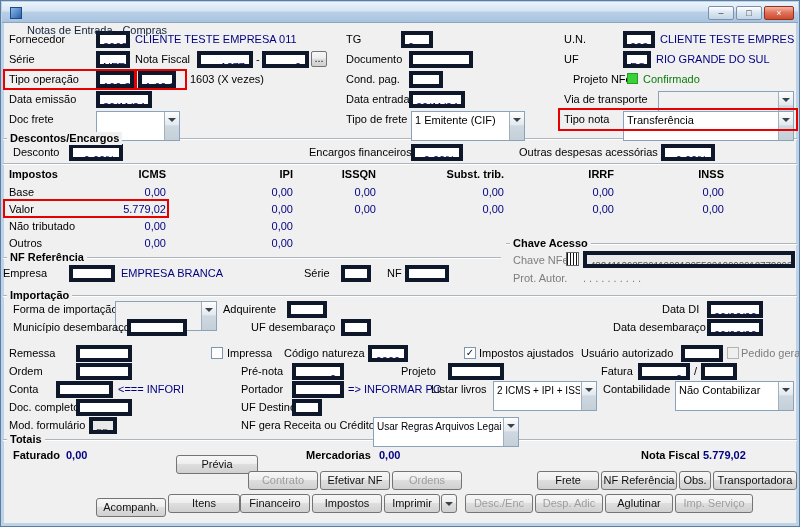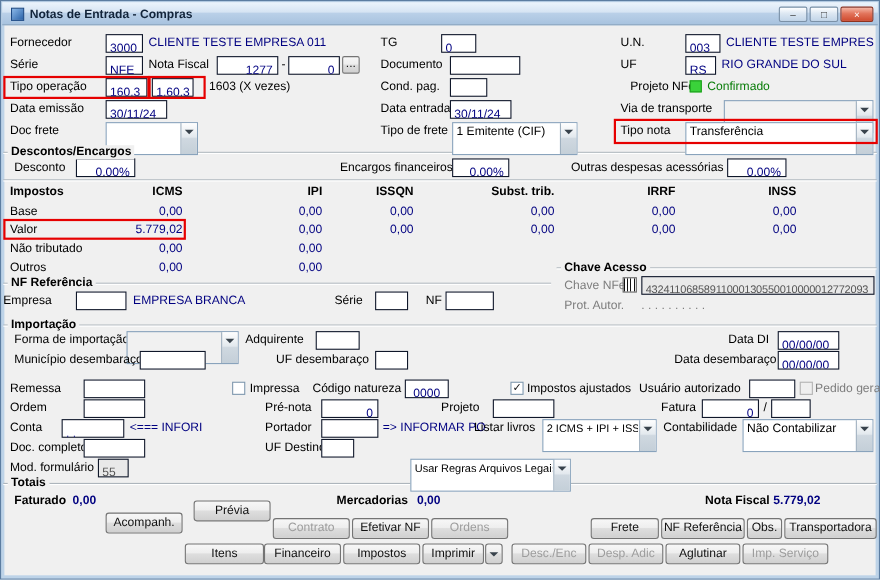--- a/index.html
+++ b/index.html
@@ -4,28 +4,28 @@
 <style>
   *{margin:0;padding:0;box-sizing:border-box}
   html,body{width:800px;height:527px;overflow:hidden}
   body{font-family:"Liberation Sans",sans-serif;background:#fff}
   .stage{position:relative;width:800px;height:527px;font-size:11px;background:#bdd3e8;border:1px solid #5c7da1}
   .client{position:absolute;left:3px;top:22px;right:3px;bottom:3px;background:#f0f0f0;z-index:0}
   .titlebar{position:absolute;left:1px;top:1px;right:1px;height:21px;z-index:5;
     background:linear-gradient(#ecf4fc,#d6e4f3 45%,#bad0e8 50%,#a8c3df);border-bottom:1px solid #8aa5c0}
   .app-icon{position:absolute;left:8px;top:5px;width:12px;height:12px;z-index:6;
     background:linear-gradient(135deg,#8ab8e8,#2a62a8);border:1px solid #1d4a85}
-  .title-text{position:absolute;left:25px;top:5px;color:#12243a;z-index:6;white-space:nowrap;font-weight:bold}
+  .title-text{position:absolute;left:25px;top:22px;color:#12243a;z-index:6;white-space:nowrap;font-weight:normal}
   .win-btn{position:absolute;top:5px;height:14px;border:1px solid #7b91a7;border-radius:2px;z-index:6;
     background:linear-gradient(#ffffff,#dce7f2 45%,#c2d5e8);text-align:center;line-height:12px;font-size:9px;color:#333}
   .win-btn.close{background:linear-gradient(#f4b6a5,#e2745b 45%,#cf4a2e);border-color:#8f3320;color:#fff}
   .lbl{position:absolute;white-space:nowrap;line-height:13px;color:#000;z-index:2}
   .b{font-weight:bold}.it{}
   .nav{color:#000080}.gray{color:#7d7d7d}.grn{color:#0a7d0a}.f10{font-size:10px}
-  .fld{position:absolute;height:17px;background:#fff;border:1px solid #0f172a;padding:6px 3px 0;
+  .fld{position:absolute;height:17px;background:#fff;border:4px solid #0f172a;padding:6px 3px 0;
     color:#000080;white-space:nowrap;overflow:hidden;z-index:2;line-height:12px}
   .fld.r{text-align:right;padding-right:4px}.fld.c{text-align:center}
   .fld.dis{background:#e9e9e9;color:#555}
   .combo{position:absolute;height:30px;background:#fff;border:1px solid #89a3bc;z-index:2;color:#000}
   .combo.dis{background:#f1f1f1}
   .combo-text{position:absolute;left:3px;top:2px;right:16px;white-space:nowrap;overflow:hidden;line-height:12px}
   .combo.f10 .combo-text{font-size:10px;top:3px}
   .combo-btn{position:absolute;top:0;right:0;bottom:0;width:15px;border-left:1px solid #9fb0bf;
     background:linear-gradient(#fefefe,#e3e9ee 45%,#cfd8e0 50%,#c4cfd8)}
   .tri{position:absolute;left:3px;top:6px;width:0;height:0;border:4px solid transparent;border-top:4px solid #39434c;border-bottom:none}
@@ -251,46 +251,47 @@
       </span>
   </div>
 
   <div class="lbl" style="left:8px;top:400px">Doc. completo</div>
   <div class="fld" style="left:75px;top:398px;width:56px"></div>
   <div class="lbl" style="left:240px;top:400px">UF Destino</div>
   <div class="fld" style="left:291px;top:398px;width:30px"></div>
 
   <div class="lbl" style="left:8px;top:418px">Mod. formulário</div>
   <div class="fld dis" style="left:88px;top:416px;width:28px">55</div>
+  <div class="lbl" style="left:240px;top:418px">NF gera Receita ou Crédito</div>
   <div class="combo f10" style="left:372px;top:416px;width:146px">
     <span class="combo-text">Usar Regras Arquivos Legais</span>
     <span class="combo-btn">
         <i class="tri"></i>
       </span>
   </div>
 
   <div class="sect-line" style="left:2px;top:438px;width:794px"></div>
   <div class="sect-title" style="left:6px;top:432px">Totais</div>
   <div class="lbl b" style="left:12px;top:448px">Faturado</div>
   <div class="lbl b nav" style="left:65px;top:448px">0,00</div>
   <div class="lbl b" style="left:305px;top:448px">Mercadorias</div>
   <div class="lbl b nav" style="left:378px;top:448px">0,00</div>
   <div class="lbl b" style="left:640px;top:448px">Nota Fiscal</div>
   <div class="lbl b nav" style="left:702px;top:448px">5.779,02</div>
 
-  <div class="btn" style="left:175px;top:454px;width:70px">Prévia</div>
+  <div class="btn" style="left:175px;top:454px;width:82px">Prévia</div>
   <div class="btn dis" style="left:247px;top:470px;width:70px">Contrato</div>
   <div class="btn" style="left:319px;top:470px;width:70px">Efetivar NF</div>
   <div class="btn dis" style="left:391px;top:470px;width:70px">Ordens</div>
   <div class="btn" style="left:536px;top:470px;width:62px">Frete</div>
   <div class="btn" style="left:600px;top:470px;width:76px">NF Referência</div>
   <div class="btn" style="left:678px;top:470px;width:32px">Obs.</div>
   <div class="btn" style="left:712px;top:470px;width:84px">Transportadora</div>
 
-  <div class="btn" style="left:95px;top:465px;width:70px">Acompanh.</div>
+  <div class="btn" style="left:95px;top:497px;width:70px">Acompanh.</div>
   <div class="btn" style="left:167px;top:493px;width:72px">Itens</div>
   <div class="btn" style="left:239px;top:493px;width:70px">Financeiro</div>
   <div class="btn" style="left:311px;top:493px;width:70px">Impostos</div>
   <div class="btn" style="left:383px;top:493px;width:56px">Imprimir</div>
   <div class="btn" style="left:440px;top:493px;width:16px">
       <i class="tri" style="left:3px;top:7px"></i>
     </div>
   <div class="btn dis" style="left:464px;top:493px;width:68px">Desc./Enc</div>
   <div class="btn dis" style="left:534px;top:493px;width:68px">Desp. Adic</div>
   <div class="btn" style="left:604px;top:493px;width:68px">Aglutinar</div>

